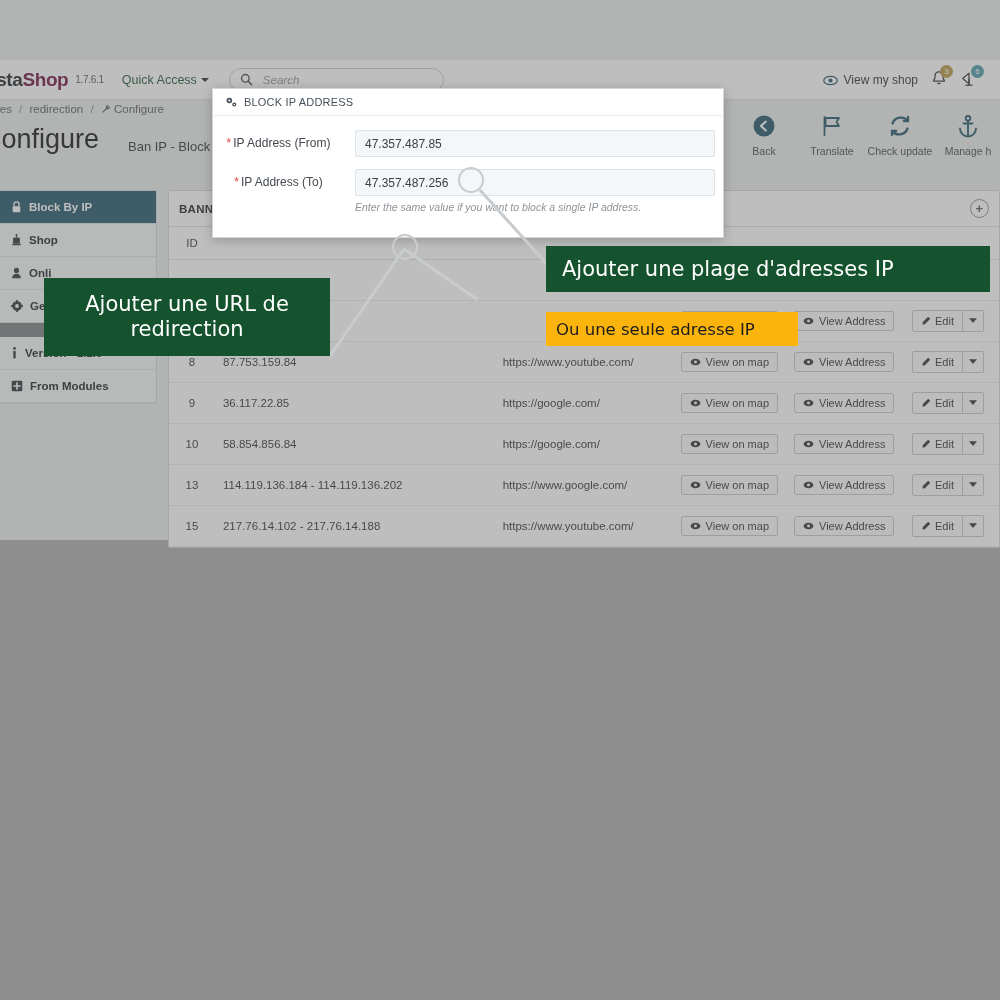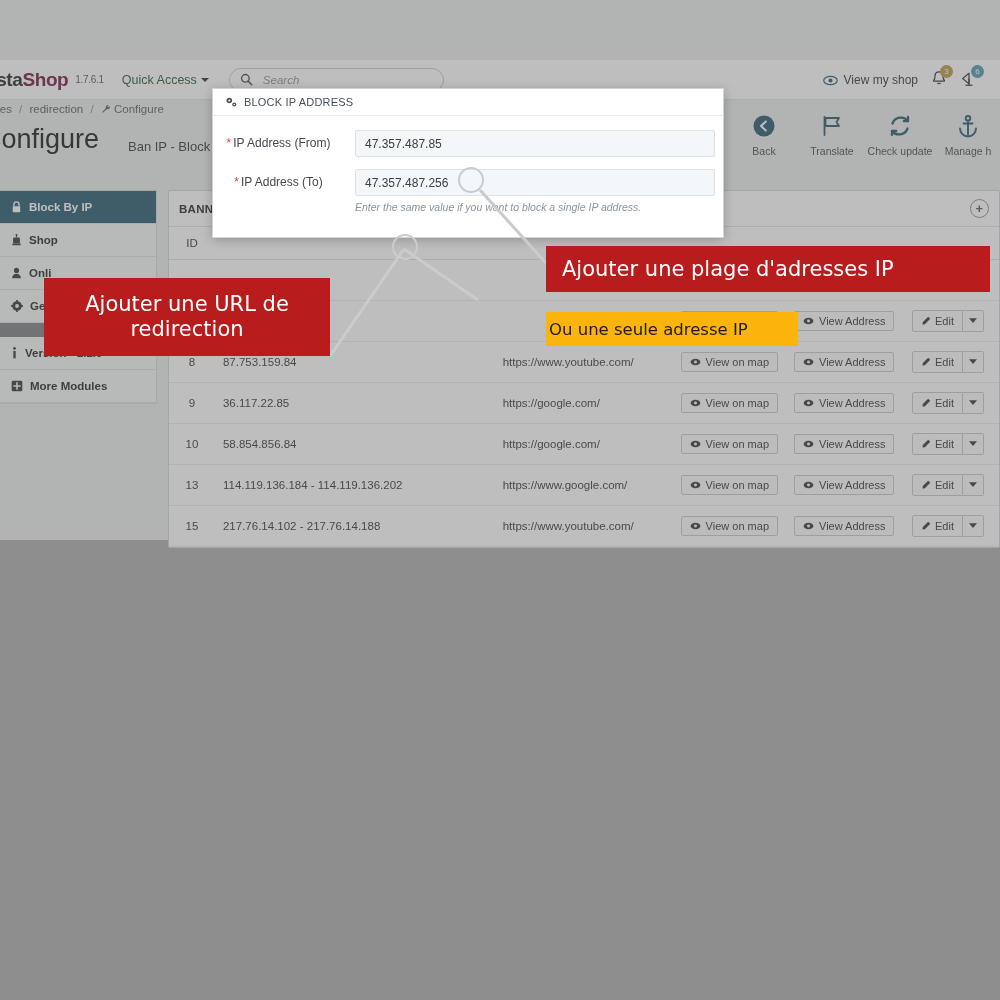--- a/index.html
+++ b/index.html
@@ -211,34 +211,34 @@
   
   .svg-lines {
     position: absolute; left: 0; top: 0; width: 1000px; height: 1000px;
     z-index: 40; pointer-events: none;
   }
   .callout {
     position: absolute; z-index: 50;
     font-family: "DejaVu Sans", sans-serif;
   }
   .callout.dark {
-    background: #b91c1c; color: #fff;
+    background: #14532d; color: #fff;
   }
   .callout.amber {
     background: #fbb40c; color: #1c1c1c;
   }
   .co-range {
     left: 546px; top: 246px; width: 444px; height: 46px;
     font-size: 21px; display: flex; align-items: center;
     padding-left: 16px;
   }
   .co-single {
     left: 546px; top: 312px; width: 252px; height: 34px;
     font-size: 16.5px; display: flex; align-items: center;
-    padding-left: 3px;
+    padding-left: 10px;
   }
   .co-url {
     left: 44px; top: 278px; width: 286px; height: 78px;
     font-size: 21px; display: flex; align-items: center;
     justify-content: center; text-align: center; line-height: 1.18;
     padding: 0 20px;
   }
   .marker {
     position: absolute; z-index: 45;
     width: 26px; height: 26px; border-radius: 50%;
@@ -399,21 +399,21 @@
           </span>
           <span>Version - 1.1.0</span>
         </div>
         <div class="side-item">
           <span class="ic">
             <svg width="12" height="12" viewBox="0 0 14 14">
                 <rect x="0.8" y="0.8" width="12.4" height="12.4" rx="1.6" fill="currentColor"></rect>
                 <path d="M7 3.4v7.2M3.4 7h7.2" stroke="#f6f7f8" stroke-width="1.9" stroke-linecap="round"></path>
               </svg>
           </span>
-          <span>More Modules</span>
+          <span>From Modules</span>
         </div>
       </div>
 
       <div class="panel">
         <div class="panel-head">
           <span>BANNED I</span>
           <span class="spacer"></span>
           <span class="add-btn">+</span>
         </div>
         <table class="ip-table">

